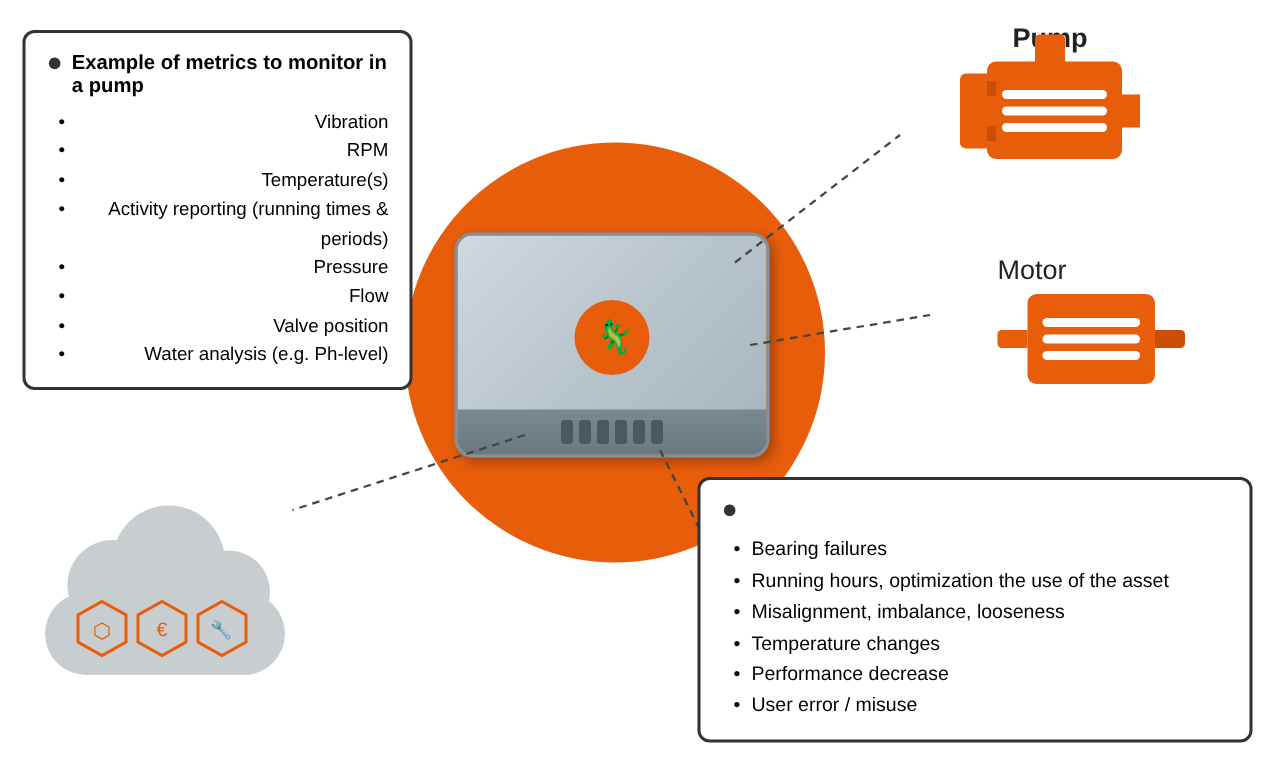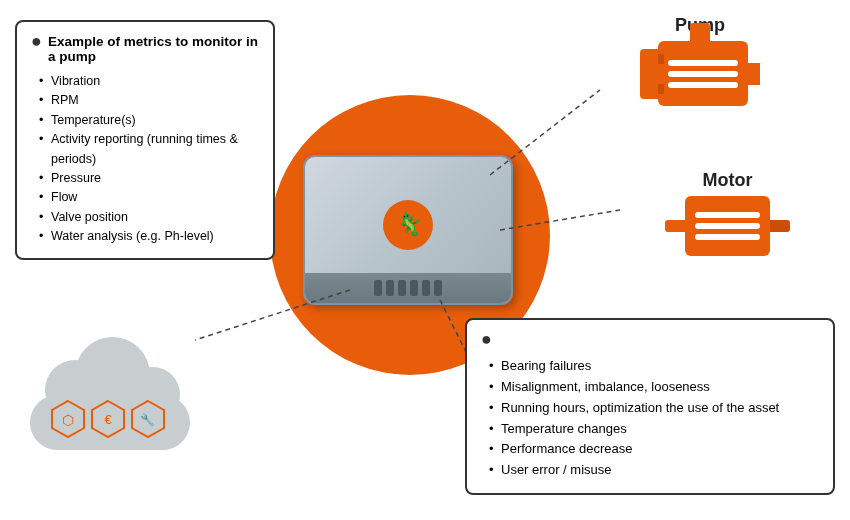--- a/index.html
+++ b/index.html
@@ -129,20 +129,21 @@
     .info-box-left ul {
       list-style: none;
       padding-left: 8px;
     }
 
     .info-box-left ul li {
       font-size: 12.5px;
       line-height: 1.55;
       padding-left: 12px;
       position: relative;
+      text-align: right;
     }
 
     .info-box-left ul li::before {
       content: '•';
       position: absolute;
       left: 0;
     }
 
     
     .info-box-right {
@@ -355,23 +356,23 @@
 
     
     .motor-container {
       position: absolute;
       right: 60px;
       top: 170px;
       z-index: 5;
     }
 
     .motor-label {
-      font-weight: bold;
+      font-weight: normal;
       font-size: 18px;
-      text-align: center;
+      text-align: left;
       margin-bottom: 5px;
       color: #222;
     }
 
     .motor-body {
       display: flex;
       align-items: center;
     }
 
     .motor-shaft-left {
@@ -469,22 +470,22 @@
       <li>Water analysis (e.g. Ph-level)</li>
     </ul>
   </div>
 
   <div class="info-box-right">
     <div class="title">
       <span class="bullet-dot">●</span>
     </div>
     <ul>
       <li>Bearing failures</li>
+      <li>Running hours, optimization the use of the asset</li>
       <li>Misalignment, imbalance, looseness</li>
-      <li>Running hours, optimization the use of the asset</li>
       <li>Temperature changes</li>
       <li>Performance decrease</li>
       <li>User error / misuse</li>
     </ul>
   </div>
 
   <div class="cloud-container">
     <div class="cloud">
       <div class="cloud-bump1"></div>
       <div class="cloud-bump2"></div>

